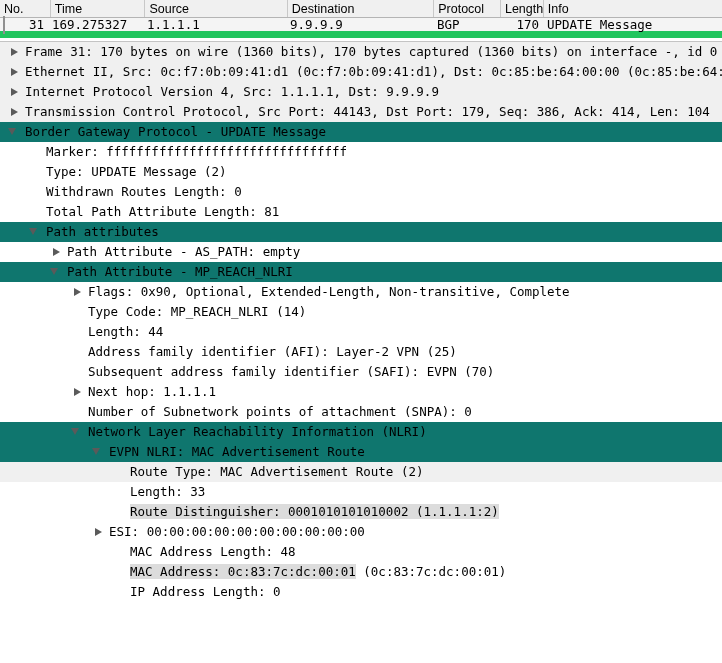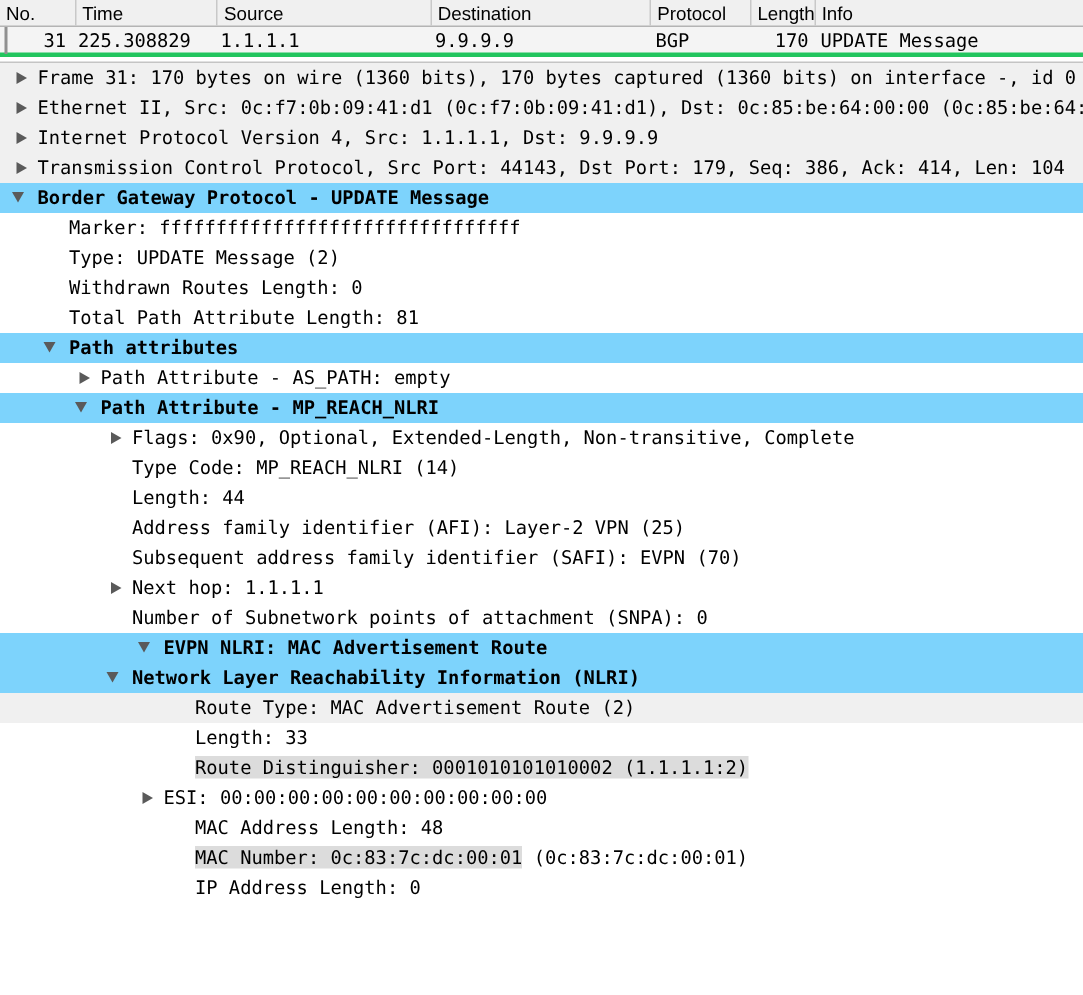--- a/index.html
+++ b/index.html
@@ -36,21 +36,21 @@
     white-space: nowrap;
     line-height: 16px;
     color: #000;
   }
   .col-header:last-child { border-right: none; }
 
   .packet-row {
     display: flex;
     height: 20px;
     background: #f4f4f4;
-    border-bottom: 3px solid #22c55e;
+    border-bottom: 7px solid #22c55e;
     box-sizing: border-box;
     align-items: center;
     line-height: 18px;
   }
   .pkt-sel-bar {
     width: 2px; height: 18px;
     background: #909090;
     margin-left: 3px;
   }
   .pkt-cell {
@@ -75,21 +75,21 @@
   .trow {
     height: 20px;
     line-height: 20px;
     white-space: nowrap;
     position: relative;
     box-sizing: border-box;
     overflow: hidden;
   }
   .trow.bg-gray  { background: #f0f0f0; }
   .trow.bg-white { background: #ffffff; }
-  .trow.bg-cyan  { background: #7dd3fc; font-weight: bold; }
+  .trow.bg-cyan  { background: #0f766e; }
 
   .twig {
     display: inline-block;
     width: 21px;
     text-align: left;
     vertical-align: top;
   }
   .arrow {
     display: inline-block;
     width: 0; height: 0;
@@ -124,21 +124,21 @@
       <div class="col-header" style="width: 143px;">Source</div>
       <div class="col-header" style="width: 147px;">Destination</div>
       <div class="col-header" style="width: 67px;">Protocol</div>
       <div class="col-header" style="width: 43px;">Length</div>
       <div class="col-header" style="width: 179px;">Info</div>
     </div>
   <div id="packet-rows">
       <div class="packet-row">
         <div class="pkt-sel-bar"></div>
         <div class="pkt-cell num" style="width: 43px;">31</div>
-        <div class="pkt-cell" style="width: 95px;">225.308829</div>
+        <div class="pkt-cell" style="width: 95px;">169.275327</div>
         <div class="pkt-cell" style="width: 143px;">1.1.1.1</div>
         <div class="pkt-cell" style="width: 147px;">9.9.9.9</div>
         <div class="pkt-cell" style="width: 67px;">BGP</div>
         <div class="pkt-cell num" style="width: 43px;">170</div>
         <div class="pkt-cell" style="width: 179px;">UPDATE Message</div>
       </div>
     </div>
 </div>
 
 <div class="pane-gap"></div>
@@ -156,22 +156,22 @@
     <div class="trow bg-cyan"><span style="display: inline-block; width: 25px;"></span><span class="twig"><i class="arrow open"></i></span><span class="tlabel">Path attributes</span></div>
     <div class="trow bg-white"><span style="display: inline-block; width: 46px;"></span><span class="twig"><i class="arrow closed"></i></span><span class="tlabel">Path Attribute - AS_PATH: empty</span></div>
     <div class="trow bg-cyan"><span style="display: inline-block; width: 46px;"></span><span class="twig"><i class="arrow open"></i></span><span class="tlabel">Path Attribute - MP_REACH_NLRI</span></div>
     <div class="trow bg-white"><span style="display: inline-block; width: 67px;"></span><span class="twig"><i class="arrow closed"></i></span><span class="tlabel">Flags: 0x90, Optional, Extended-Length, Non-transitive, Complete</span></div>
     <div class="trow bg-white"><span style="display: inline-block; width: 67px;"></span><span class="twig"></span><span class="tlabel">Type Code: MP_REACH_NLRI (14)</span></div>
     <div class="trow bg-white"><span style="display: inline-block; width: 67px;"></span><span class="twig"></span><span class="tlabel">Length: 44</span></div>
     <div class="trow bg-white"><span style="display: inline-block; width: 67px;"></span><span class="twig"></span><span class="tlabel">Address family identifier (AFI): Layer-2 VPN (25)</span></div>
     <div class="trow bg-white"><span style="display: inline-block; width: 67px;"></span><span class="twig"></span><span class="tlabel">Subsequent address family identifier (SAFI): EVPN (70)</span></div>
     <div class="trow bg-white"><span style="display: inline-block; width: 67px;"></span><span class="twig"><i class="arrow closed"></i></span><span class="tlabel">Next hop: 1.1.1.1</span></div>
     <div class="trow bg-white"><span style="display: inline-block; width: 67px;"></span><span class="twig"></span><span class="tlabel">Number of Subnetwork points of attachment (SNPA): 0</span></div>
+    <div class="trow bg-cyan"><span style="display: inline-block; width: 67px;"></span><span class="twig"><i class="arrow open"></i></span><span class="tlabel">Network Layer Reachability Information (NLRI)</span></div>
     <div class="trow bg-cyan"><span style="display: inline-block; width: 88px;"></span><span class="twig"><i class="arrow open"></i></span><span class="tlabel">EVPN NLRI: MAC Advertisement Route</span></div>
-    <div class="trow bg-cyan"><span style="display: inline-block; width: 67px;"></span><span class="twig"><i class="arrow open"></i></span><span class="tlabel">Network Layer Reachability Information (NLRI)</span></div>
     <div class="trow bg-gray"><span style="display: inline-block; width: 109px;"></span><span class="twig"></span><span class="tlabel">Route Type: MAC Advertisement Route (2)</span></div>
     <div class="trow bg-white"><span style="display: inline-block; width: 109px;"></span><span class="twig"></span><span class="tlabel">Length: 33</span></div>
     <div class="trow bg-white"><span style="display: inline-block; width: 109px;"></span><span class="twig"></span><span class="tlabel"><span class="hl-gray">Route Distinguisher: 0001010101010002 (1.1.1.1:2)</span></span></div>
     <div class="trow bg-white"><span style="display: inline-block; width: 88px;"></span><span class="twig"><i class="arrow closed"></i></span><span class="tlabel">ESI: 00:00:00:00:00:00:00:00:00:00</span></div>
     <div class="trow bg-white"><span style="display: inline-block; width: 109px;"></span><span class="twig"></span><span class="tlabel">MAC Address Length: 48</span></div>
-    <div class="trow bg-white"><span style="display: inline-block; width: 109px;"></span><span class="twig"></span><span class="tlabel"><span class="hl-gray">MAC Number: 0c:83:7c:dc:00:01</span><span> (0c:83:7c:dc:00:01)</span></span></div>
+    <div class="trow bg-white"><span style="display: inline-block; width: 109px;"></span><span class="twig"></span><span class="tlabel"><span class="hl-gray">MAC Address: 0c:83:7c:dc:00:01</span><span> (0c:83:7c:dc:00:01)</span></span></div>
     <div class="trow bg-white"><span style="display: inline-block; width: 109px;"></span><span class="twig"></span><span class="tlabel">IP Address Length: 0</span></div>
   </div>
 
 </body></html>

